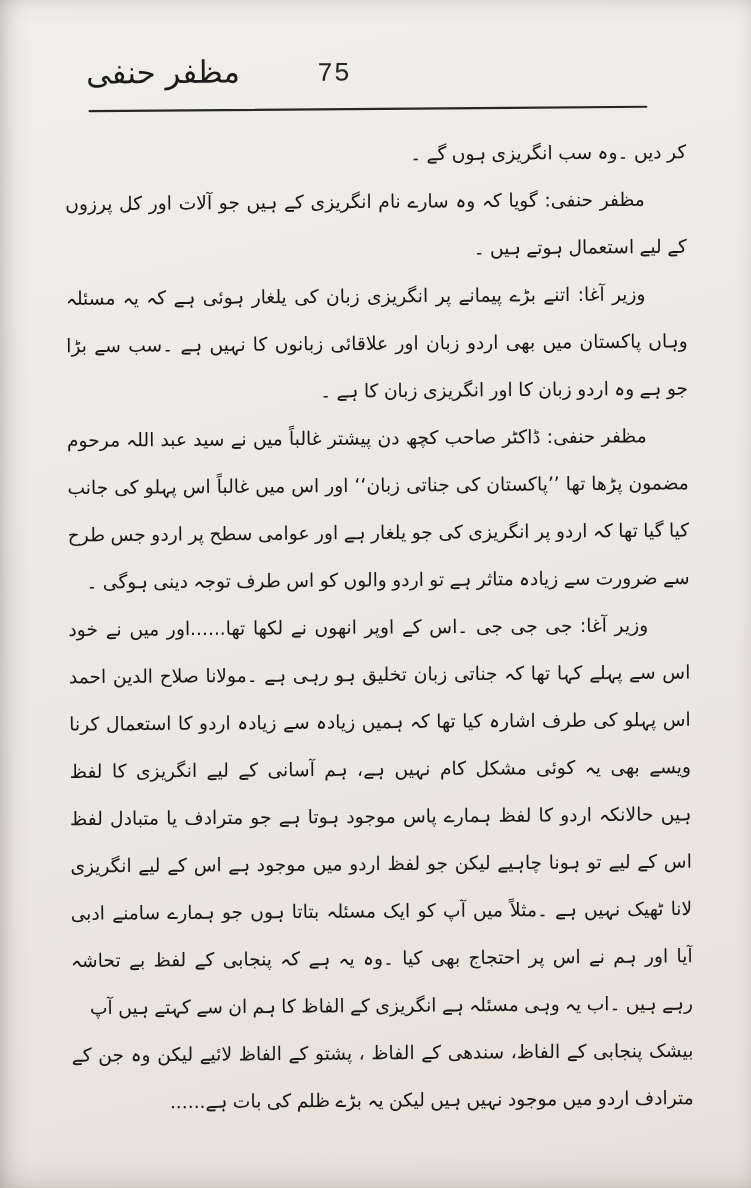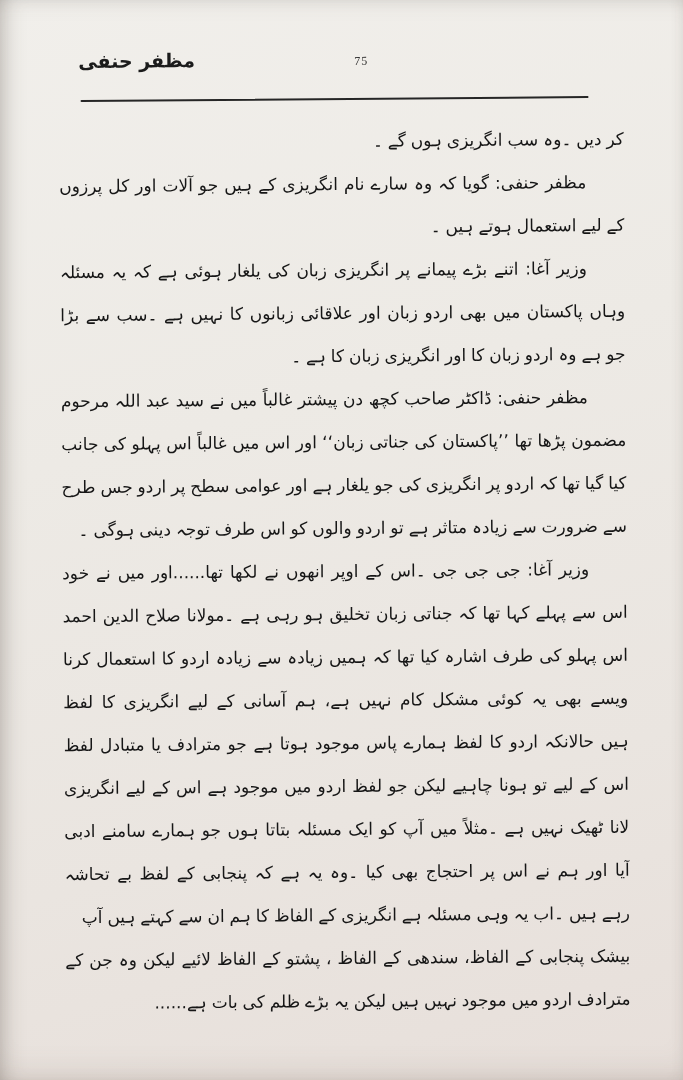--- a/index.html
+++ b/index.html
@@ -12,26 +12,26 @@
       inset 16px 0 24px -16px rgba(70,62,55,.38),
       inset -8px 0 18px -14px rgba(70,62,55,.20),
       inset 0 -22px 34px -22px rgba(110,85,75,.22),
       inset 0 18px 26px -22px rgba(90,85,80,.18);
     font-family:"DejaVu Sans",sans-serif;
     color:#161616;
   }
   .content{position:absolute;inset:0;transform:rotate(-0.45deg);transform-origin:50% 50%;}
   .author{
     position:absolute;top:48px;left:82px;
-    direction:rtl;font-size:19px;font-weight:bold;color:#1b1b1b;
+    direction:rtl;font-size:28px;font-weight:normal;color:#1b1b1b;
     letter-spacing:-0.5px;
   }
   .pagenum{
-    position:absolute;top:54px;left:292px;width:80px;text-align:right;
-    font-family:Liberation Serif, serif;font-size:12px;color:#242424;letter-spacing:1px;
+    position:absolute;top:54px;left:292px;width:80px;text-align:left;
+    font-family:Liberation Mono, monospace;font-size:24px;color:#242424;letter-spacing:1px;
   }
   .rule{
     position:absolute;top:98px;left:84px;width:508px;height:2px;
     background:#262626;border-radius:1px;
   }
   .body{
     position:absolute;top:120px;left:62px;right:56px;
     direction:rtl;
     font-size:17px;
     word-spacing:-0.5px;

